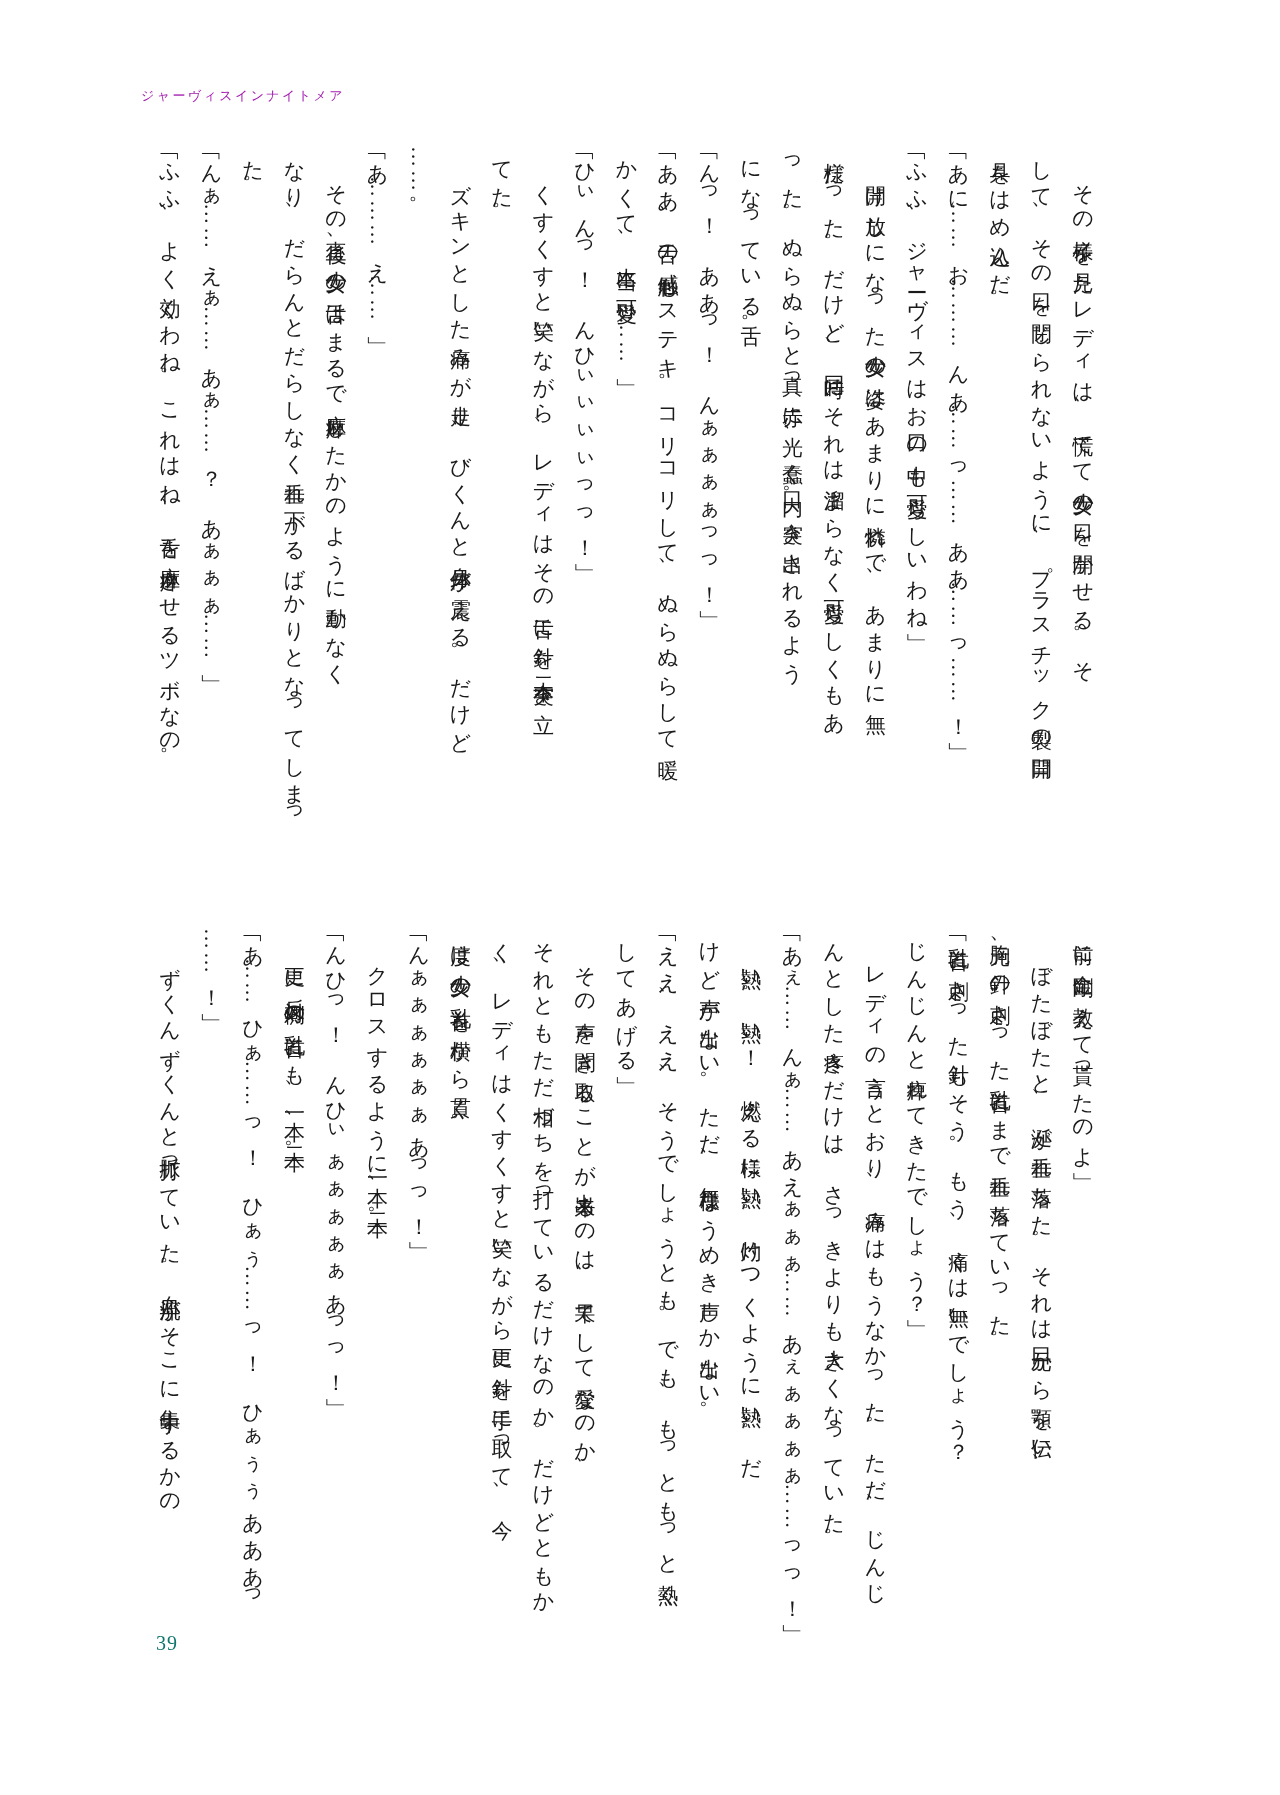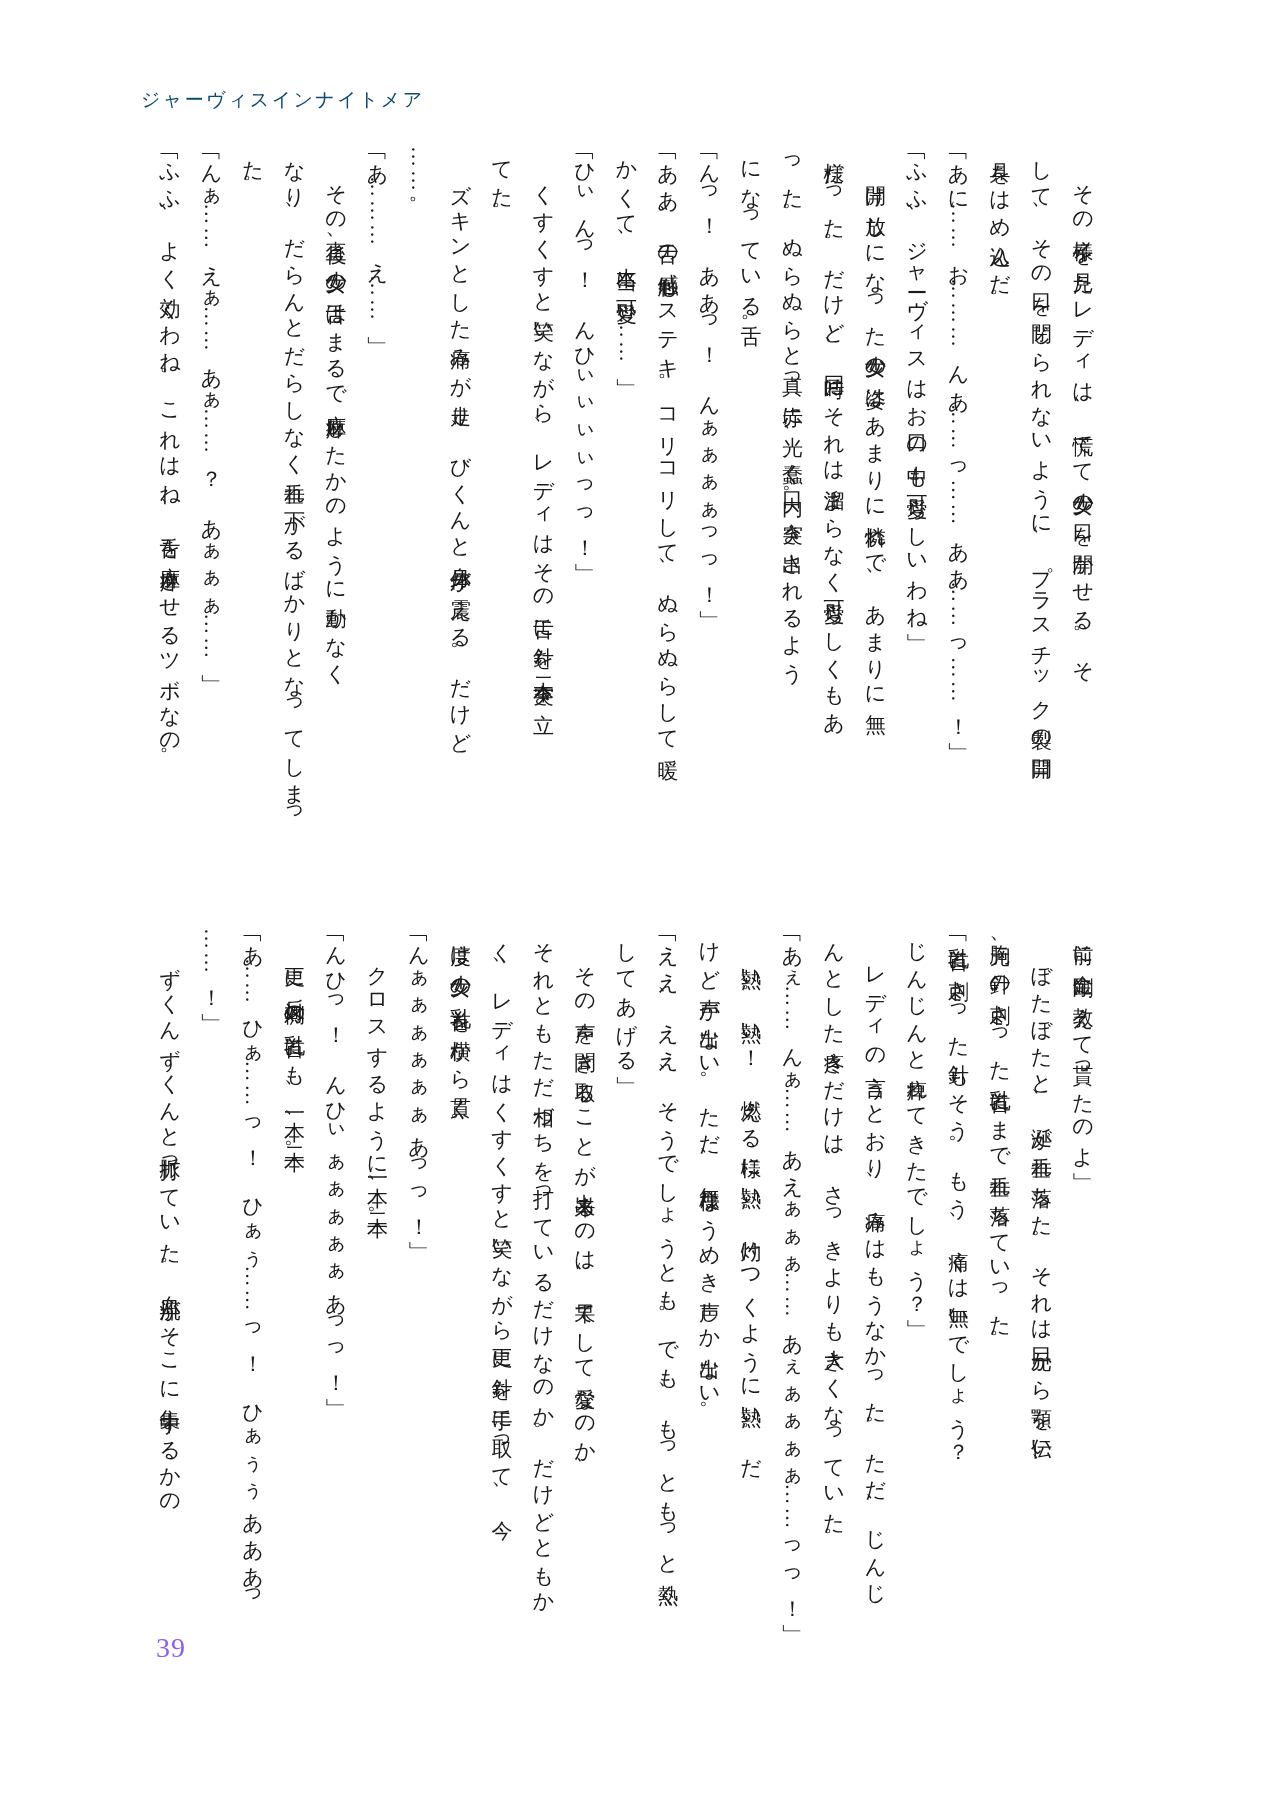--- a/index.html
+++ b/index.html
@@ -7,24 +7,24 @@
     width:1280px; height:1795px;
     background:#ffffff;
     position:relative;
     font-family:"Liberation Serif","DejaVu Serif",serif;
     color:#1a1a1a;
     overflow:hidden;
   }
   .running-title {
     position:absolute;
     left:141px; top:87px;
-    font-size:19px;
+    font-size:13px;
     letter-spacing:2.4px;
     white-space:nowrap;
-    color:#0c4a6e;
+    color:#a21caf;
   }
   .vblock {
     position:absolute;
     left:130px;
     width:963px;
     display:flex;
     flex-direction:row-reverse;
     justify-content:flex-start;
     align-items:flex-start;
   }
@@ -38,23 +38,23 @@
     letter-spacing:3px;
     margin-left:20.5px;
     height:100%;
     white-space:nowrap;
     color:#1a1a1a;
   }
   .vcol.indent { padding-top:24px; }
   .page-number {
     position:absolute;
     left:156px; top:1632px;
-    font-size:28px;
+    font-size:20px;
     letter-spacing:1px;
-    color:#8b5cf6;
+    color:#0f766e;
   }
 </style>
 </head>
 <body>
 
 <div class="running-title">ジャーヴィスインナイトメア</div>
 
 <div id="upper-block" class="vblock">
     <div class="vcol indent">その様子を見たレディは、慌てて少女の口を開かせる。そ</div>
     <div class="vcol">して、その口を閉じられないように、プラスチック製の開口</div>

